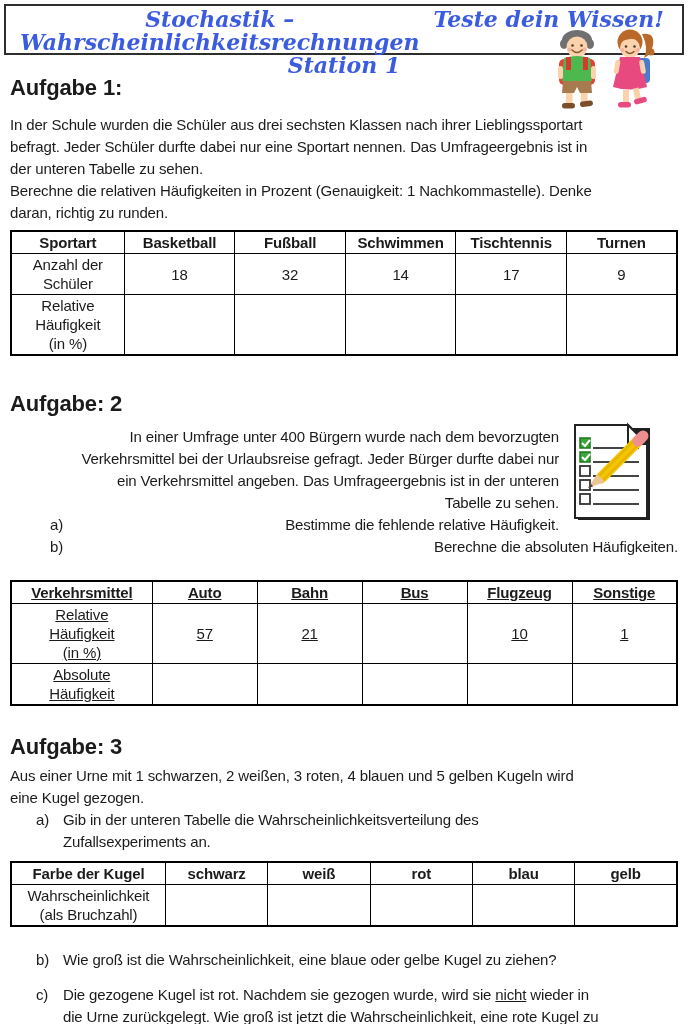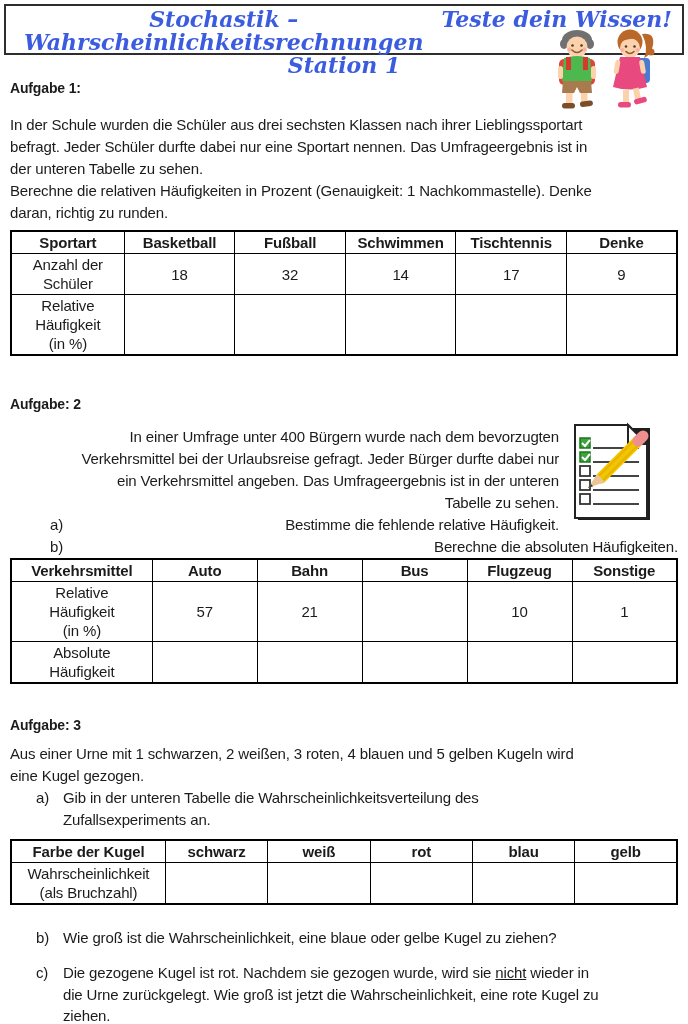--- a/index.html
+++ b/index.html
@@ -12,26 +12,26 @@
   .header-box{
     margin:4px 4px 0 4px;border:2px solid #2e2e2e;height:51px;box-sizing:border-box;
     padding-top:2px;background:#fff;
   }
   .hdr{
     font-family:"DejaVu Serif",serif;font-style:italic;font-weight:bold;
     font-size:22px;line-height:23px;letter-spacing:0;
   }
   .hrow1{display:flex;align-items:flex-start;}
   .htitle{flex:1;text-align:center;}
-  .hbadge{padding-right:10px;white-space:nowrap;text-align:center;}
+  .hbadge{padding-right:18px;white-space:nowrap;text-align:center;}
   .hrow2{text-align:center;}
   .children{position:absolute;left:550px;top:28px;width:108px;height:90px;z-index:5;}
   
   .content{padding:0 10px;}
-  .task-heading{font-weight:bold;font-size:14px;margin:0;line-height:20px;}
+  .task-heading{font-weight:bold;font-size:22px;margin:0;line-height:20px;}
   #h-t1{margin-top:23px;}
   #h-t2{margin-top:38px;clear:both;}
   #h-t3{margin-top:31px;clear:both;}
   .para{margin:0;line-height:22px;white-space:pre-line;}
   #p-t1{margin-top:16px;}
   #p-t2{margin-top:12px;text-align:right;}
   #p-t3{margin-top:8px;}
   .li{display:flex;padding-left:26px;line-height:22px;}
   .marker{width:27px;flex:none;}
   .litext{flex:1;white-space:pre-line;}
@@ -39,21 +39,21 @@
   #li-b3{margin-top:22px;}
   #li-c3{margin-top:13px;line-height:21.5px;}
   
   table{border-collapse:collapse;width:100%;table-layout:fixed;border:2px solid #000;}
   th,td{
     border:1.5px solid #000;text-align:center;vertical-align:middle;
     padding:1px 2px;line-height:19px;white-space:pre-line;font-size:15px;
   }
   th{font-weight:bold;}
   #t1{margin-top:6px;} #t1 tr.hrow{height:22px;} #t1 tr.r1{height:38px;} #t1 tr.r2{height:60px;}
-  #t2{margin-top:0;} #t2 tr.hrow{height:21px;} #t2 tr.r1{height:58px;} #t2 tr.r2{height:38px;}
+  #t2{margin-top:22px;text-decoration:underline;} #t2 tr.hrow{height:21px;} #t2 tr.r1{height:58px;} #t2 tr.r2{height:38px;}
   #t3{margin-top:8px;} #t3 tr.hrow{height:21px;} #t3 tr.r1{height:38px;}
   col.c1-t1{width:17%;} col.c1-t2{width:21.2%;} col.c1-t3{width:23.2%;}
   
   .checklist{float:right;width:84px;height:102px;margin:-4px 23px 4px 12px;}
 </style>
 </head>
 <body>
 
 <div class="page">
 
@@ -129,21 +129,21 @@
             <col>
             <col>
           </colgroup>
         <tbody>
             <tr class="hrow">
           <th>Sportart</th>
           <th>Basketball</th>
           <th>Fußball</th>
           <th>Schwimmen</th>
           <th>Tischtennis</th>
-          <th>Denke</th>
+          <th>Turnen</th>
         </tr>
         <tr class="r1">
           <td>Anzahl der
 Schüler</td>
           <td>18</td>
           <td>32</td>
           <td>14</td>
           <td>17</td>
           <td>9</td>
         </tr>

